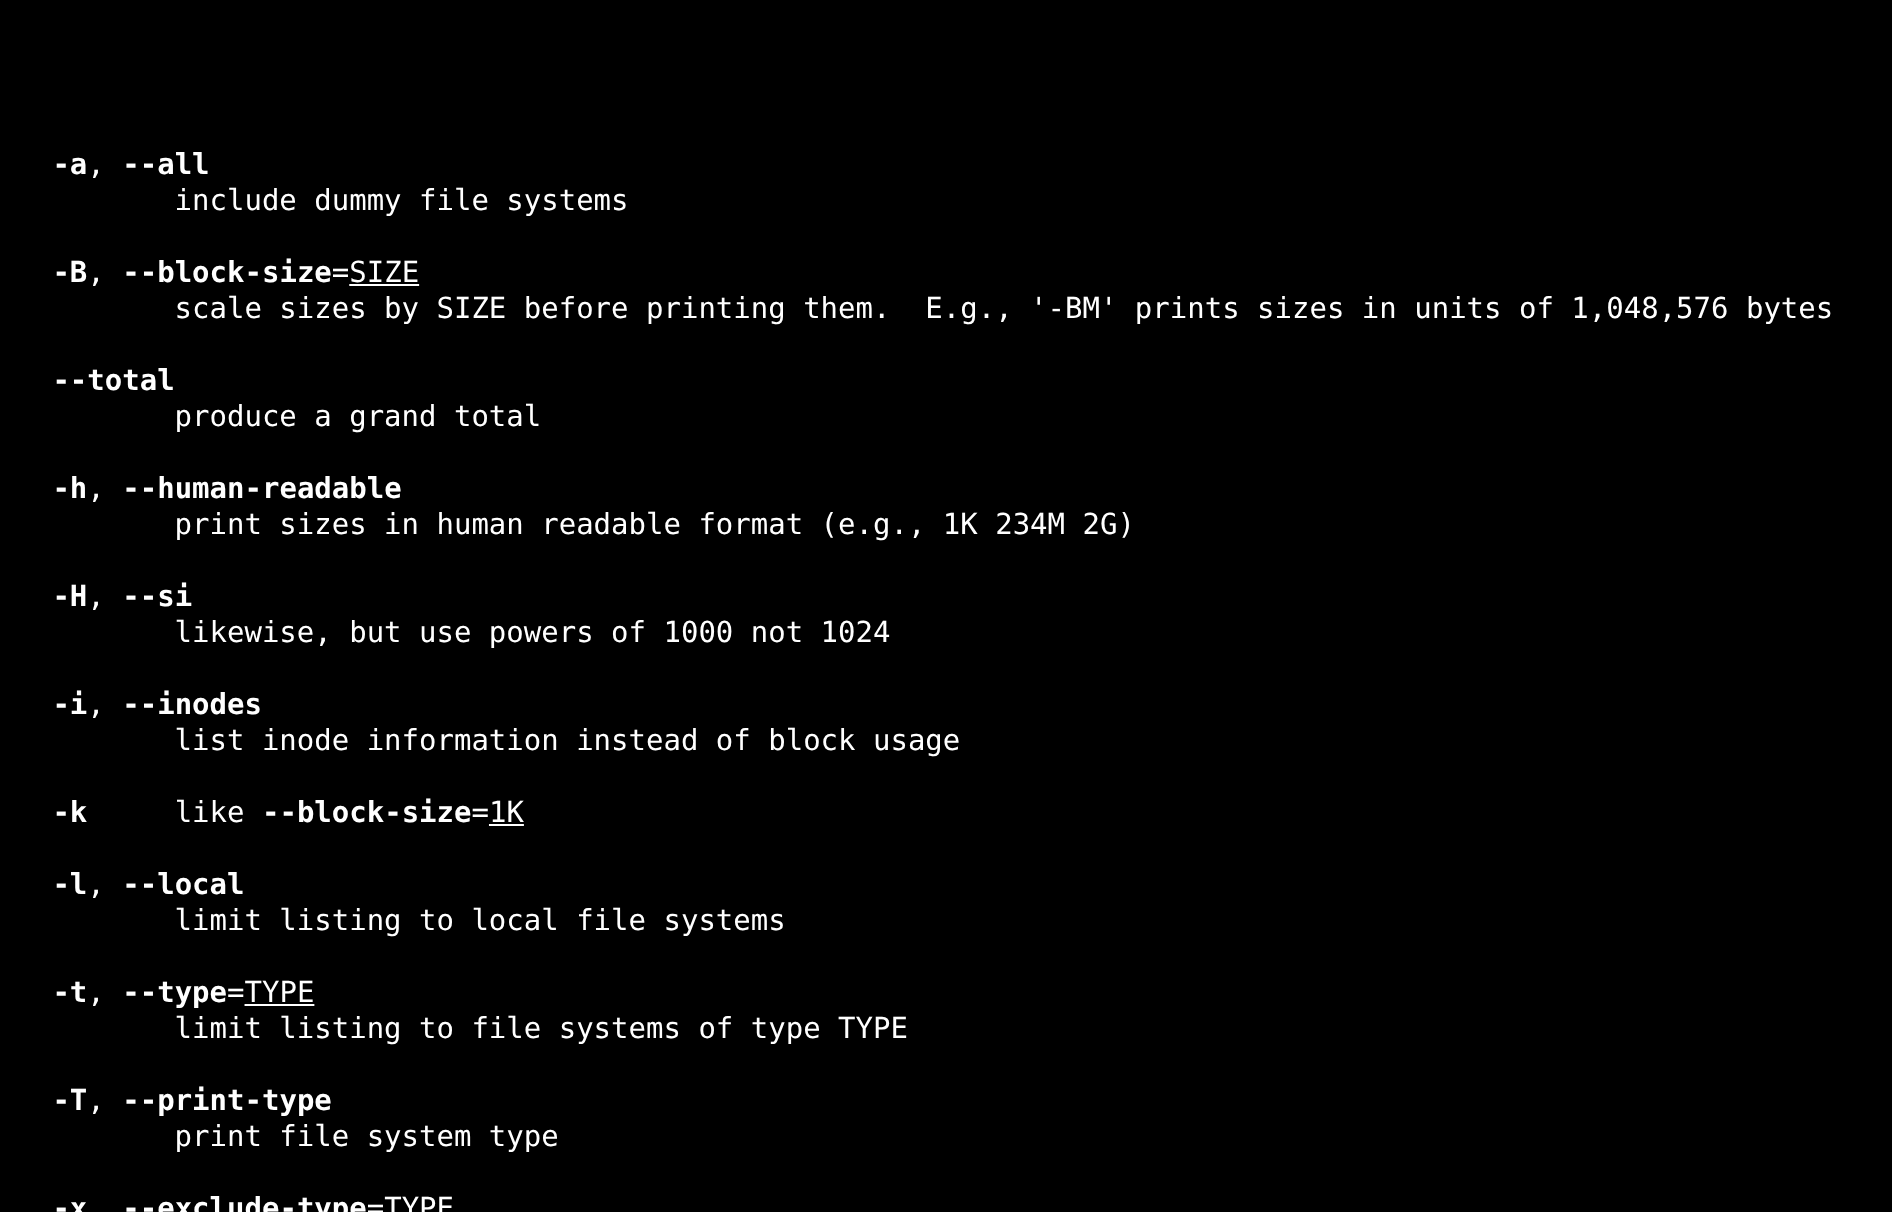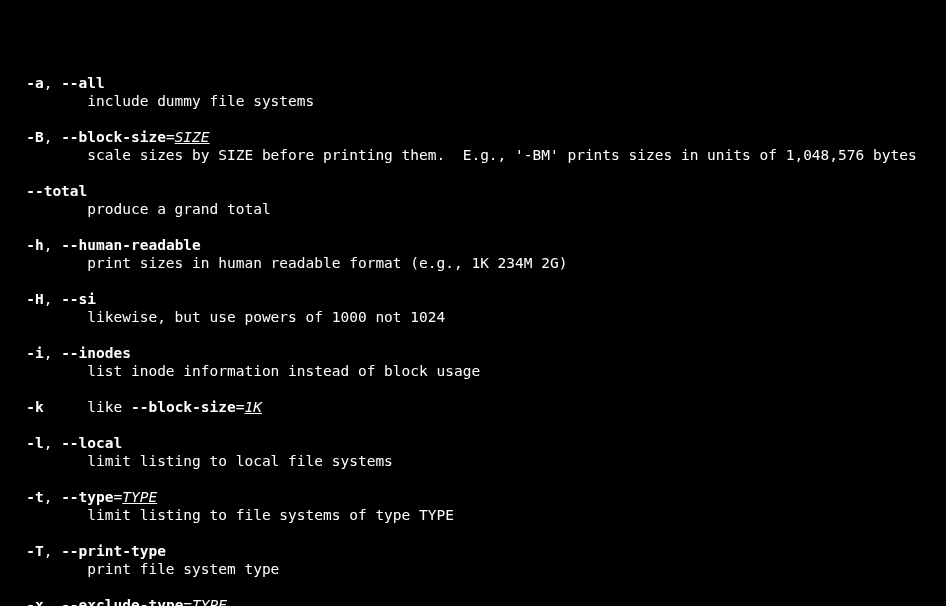--- a/index.html
+++ b/index.html
@@ -19,21 +19,21 @@
       white-space: pre;
       padding-top: 2px;
     }
     .manpage {
       white-space: pre;
     }
     .line {
       white-space: pre;
     }
     .b { font-weight: bold; }
-    .u { text-decoration: underline; font-style: italic; }
+    .u { text-decoration: underline; }
   </style>
 </head>
 <body>
 
 
 
 <div class="manpage" id="manpage"><div class="line">   <span class="b">-a</span>, <span class="b">--all</span></div><div class="line">          include dummy file systems</div><div class="line"> </div><div class="line">   <span class="b">-B</span>, <span class="b">--block-size</span>=<span class="u">SIZE</span></div><div class="line">          scale sizes by SIZE before printing them.  E.g., '-BM' prints sizes in units of 1,048,576 bytes</div><div class="line"> </div><div class="line">   <span class="b">--total</span></div><div class="line">          produce a grand total</div><div class="line"> </div><div class="line">   <span class="b">-h</span>, <span class="b">--human-readable</span></div><div class="line">          print sizes in human readable format (e.g., 1K 234M 2G)</div><div class="line"> </div><div class="line">   <span class="b">-H</span>, <span class="b">--si</span></div><div class="line">          likewise, but use powers of 1000 not 1024</div><div class="line"> </div><div class="line">   <span class="b">-i</span>, <span class="b">--inodes</span></div><div class="line">          list inode information instead of block usage</div><div class="line"> </div><div class="line">   <span class="b">-k</span>     like <span class="b">--block-size</span>=<span class="u">1K</span></div><div class="line"> </div><div class="line">   <span class="b">-l</span>, <span class="b">--local</span></div><div class="line">          limit listing to local file systems</div><div class="line"> </div><div class="line">   <span class="b">-t</span>, <span class="b">--type</span>=<span class="u">TYPE</span></div><div class="line">          limit listing to file systems of type TYPE</div><div class="line"> </div><div class="line">   <span class="b">-T</span>, <span class="b">--print-type</span></div><div class="line">          print file system type</div><div class="line"> </div><div class="line">   <span class="b">-x</span>, <span class="b">--exclude-type</span>=<span class="u">TYPE</span></div></div>
 
 
 

